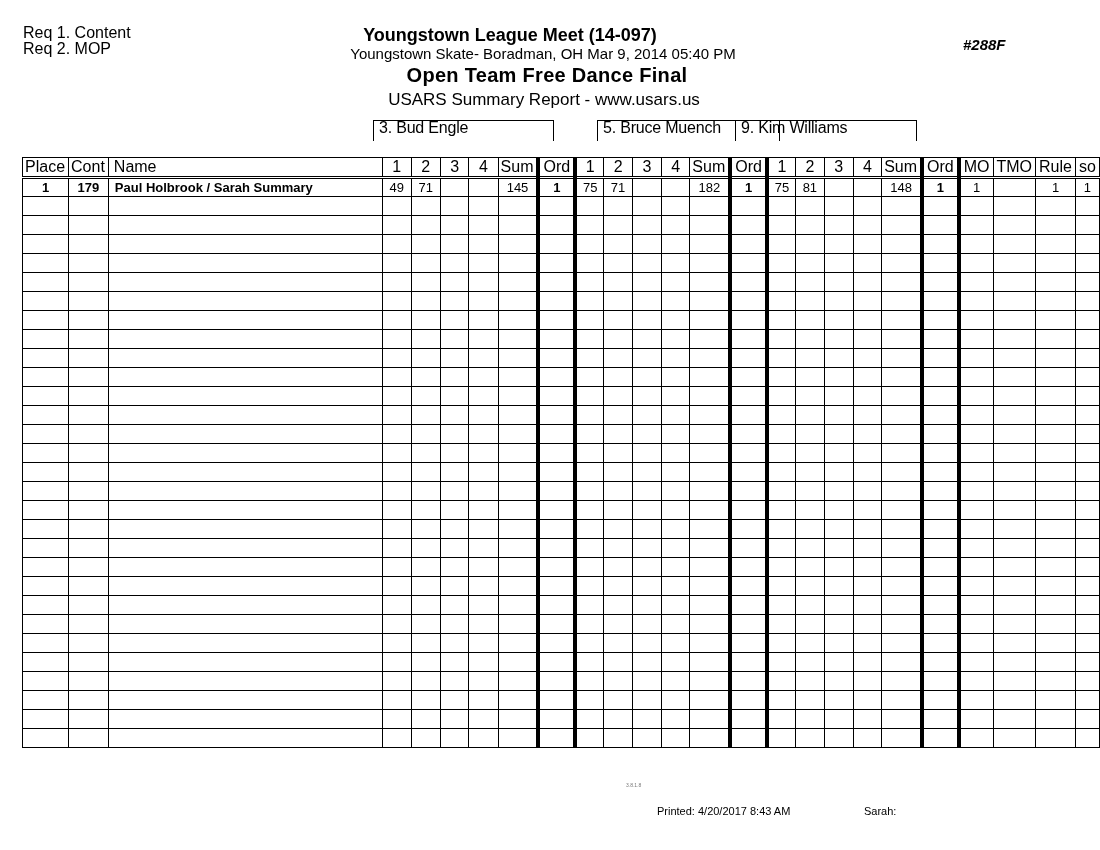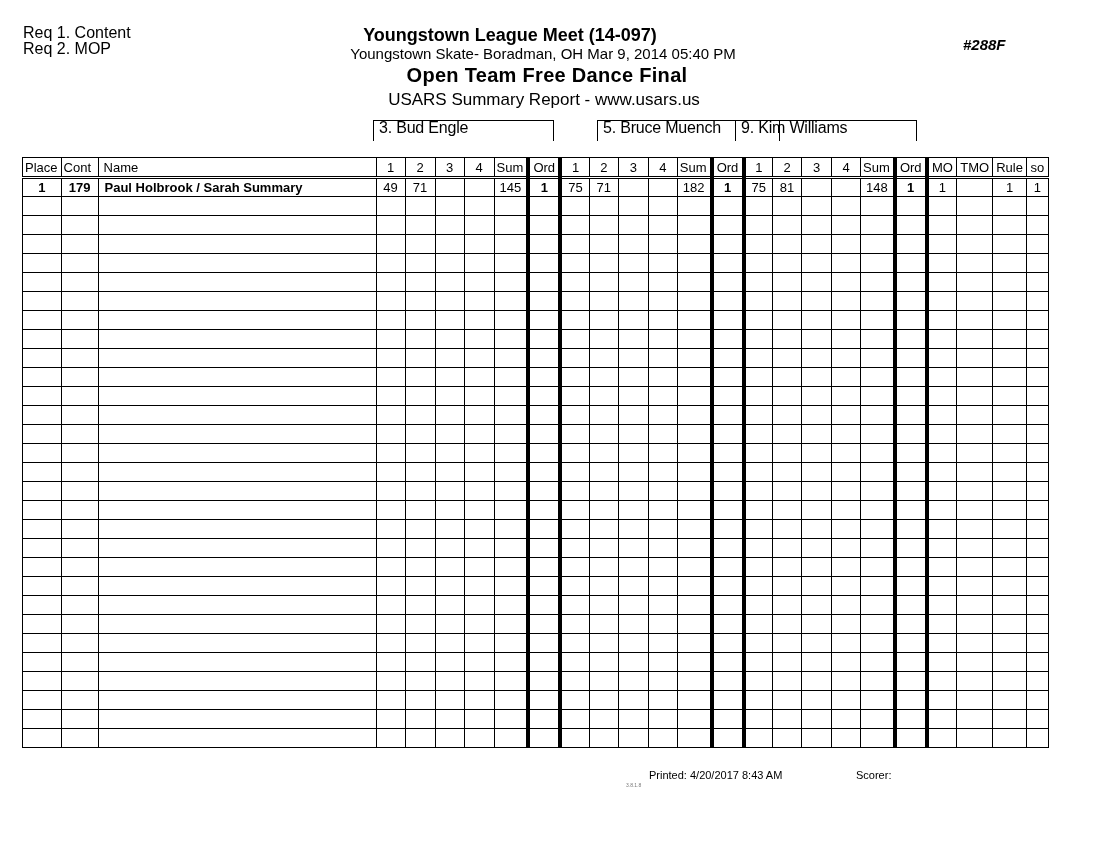--- a/index.html
+++ b/index.html
@@ -11,30 +11,30 @@
   .t2 { top:45px; font-size:15px; left:-7px; }
   .t3 { top:64px; font-size:20px; font-weight:bold; left:-3px; letter-spacing:0.3px; }
   .t4 { top:90px; font-size:17px; left:-6px; }
   .num { left:963px; top:36px; font-size:15px; font-weight:bold;font-style:italic; }
 
   .judge-box { position:absolute; top:120px; height:21px; border:1px solid #000; border-bottom:none; font-size:16px; line-height:13px; padding-left:5px; box-sizing:border-box; }
   .judge-box span { letter-spacing:-0.2px; }
 
   table.grid { position:absolute; left:22px; top:157px; border-collapse:collapse; table-layout:fixed; }
   table.grid td { border:1px solid #000; height:19px; padding:0 3px; font-size:12px; white-space:nowrap; overflow:hidden; box-sizing:border-box; }
-  table.grid tr.hdr td { height:20px; font-size:13px; border-bottom:3px double #000; text-align:center; }
+  table.grid tr.hdr td { height:20px; font-size:16px; border-bottom:3px double #000; text-align:center; }
   table.grid tr.hdr td.l { text-align:left; padding-left:2px; }
   table.grid tr.data td { font-size:13px; text-align:center; }
   table.grid td.bold { font-weight:bold; }
   table.grid td.left { text-align:left; }
   table.grid td.right { text-align:right; }
   table.grid td.thickL { border-left:4px solid #000; }
   table.grid tr.data td.name { text-align:left; font-weight:bold; padding-left:6px; }
 
-  .footer { position:absolute; top:769px; font-size:11px; }
+  .footer { position:absolute; top:805px; font-size:11px;margin-left:8px; }
   .ver { position:absolute; left:626px; top:782px; font-size:5px; color:#777; }
 </style>
 </head>
 <body>
 
 <div class="abs req" style="top:26px;">Req 1. Content</div>
 <div class="abs req" style="top:42px;">Req 2. MOP</div>
 
 <div class="abs center t1">Youngstown League Meet (14-097)</div>
 <div class="abs center t2">Youngstown Skate- Boradman, OH  Mar 9, 2014  05:40 PM</div>
@@ -919,13 +919,13 @@
         <td class="thickL"></td>
         <td></td>
         <td></td>
         <td></td>
       </tr>
     </tbody>
 </table>
 
 <div class="ver">3.8.1.8</div>
 <div class="footer" style="left:649px;">Printed:  4/20/2017  8:43 AM</div>
-<div class="footer" style="left:856px;">Scorer:</div>
+<div class="footer" style="left:856px;">Sarah:</div>
 
 </body></html>

